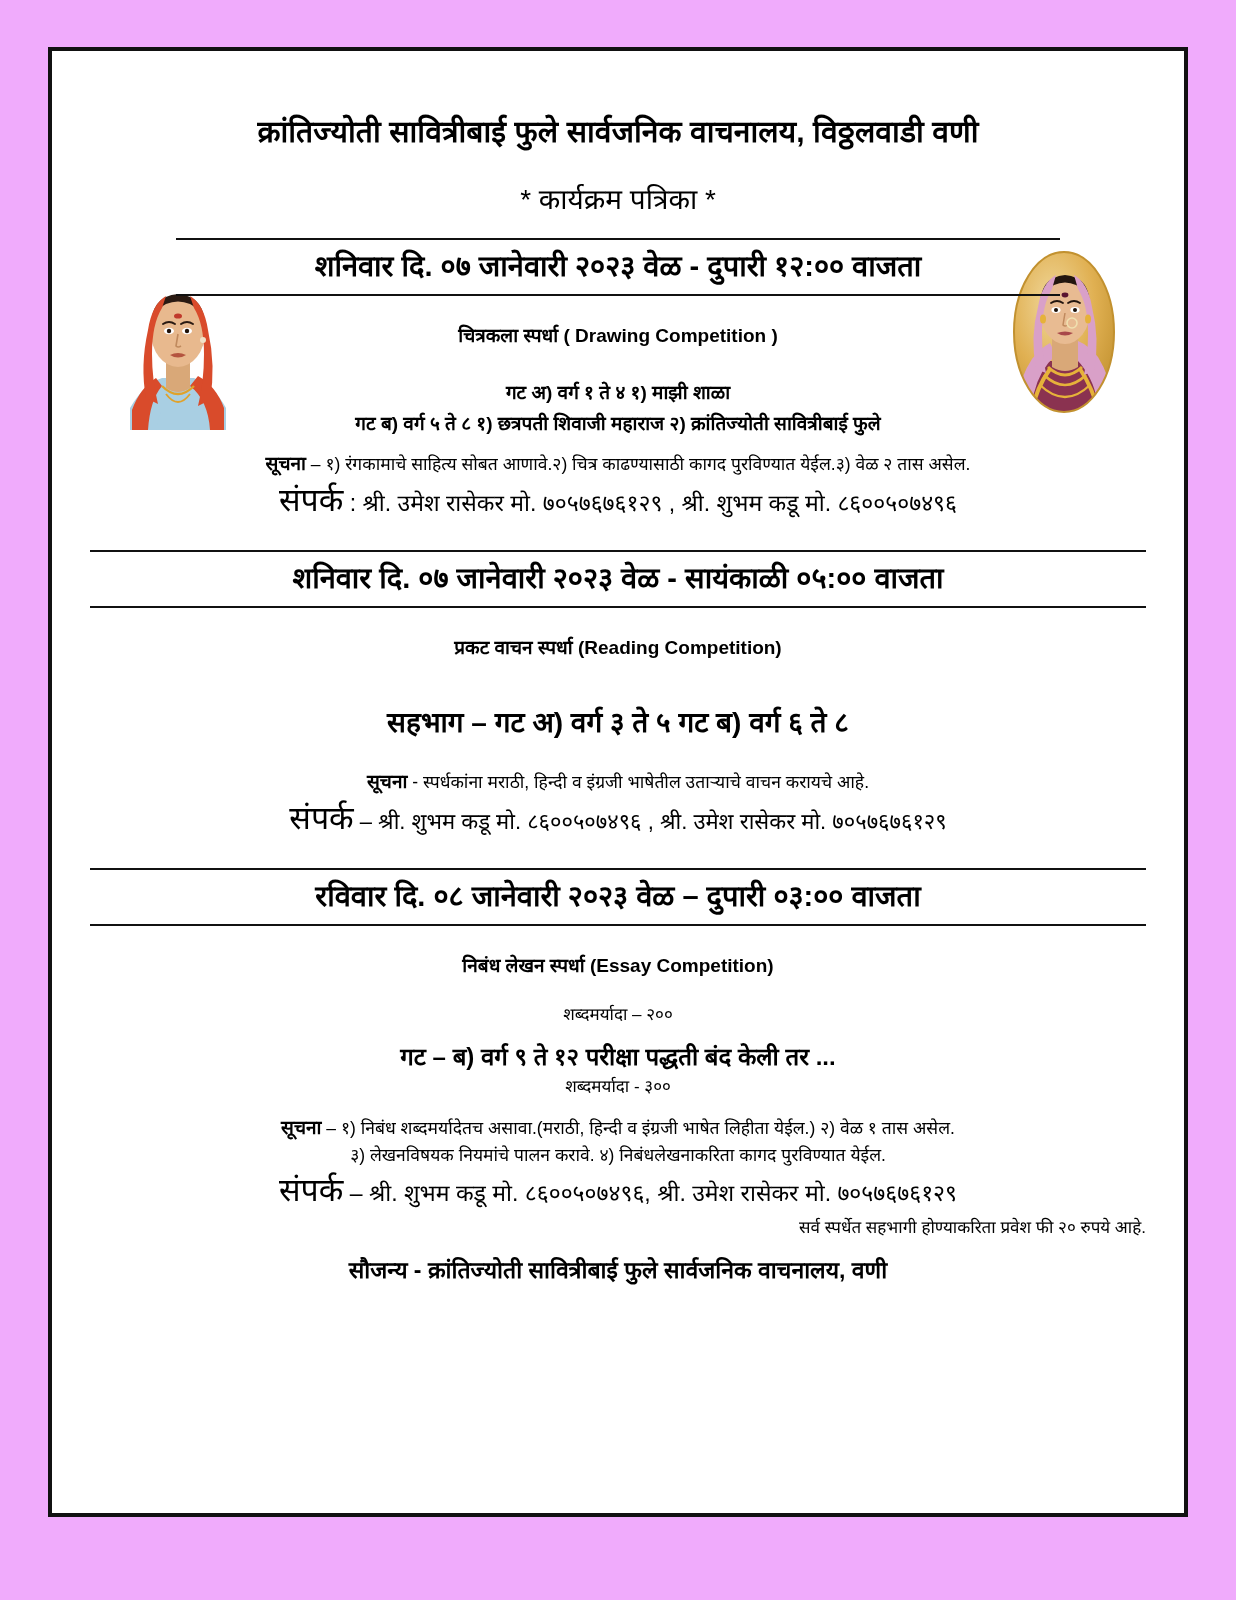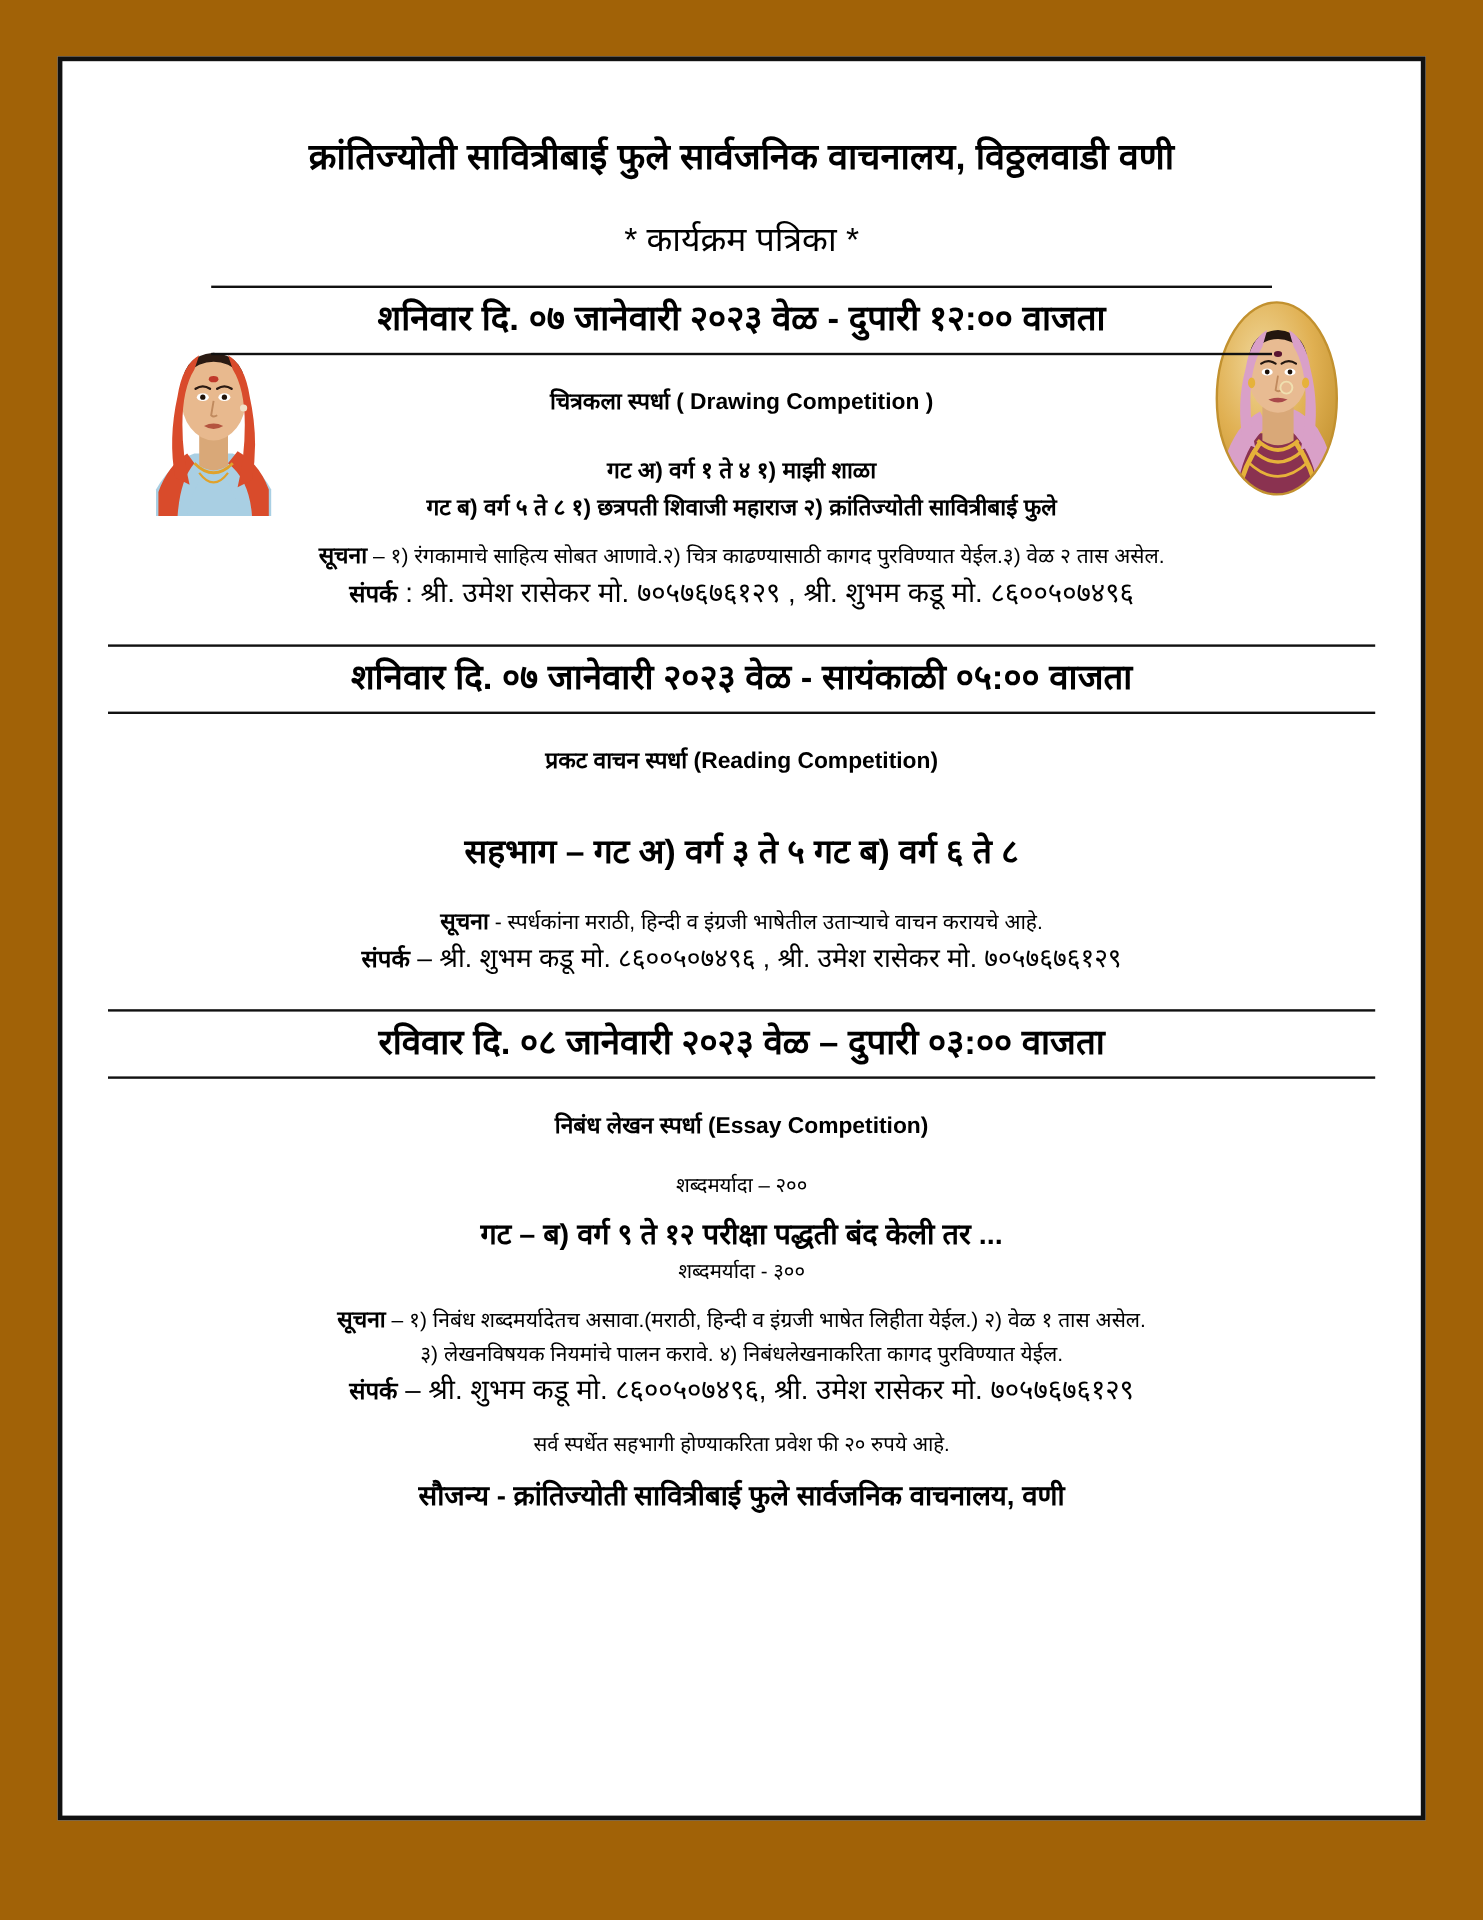--- a/index.html
+++ b/index.html
@@ -13,21 +13,21 @@
     height: 1600px;
     font-family: "Liberation Sans", "DejaVu Sans", sans-serif;
     color: #000000;
     overflow: hidden;
   }
 
   #poster {
     position: relative;
     width: 1236px;
     height: 1600px;
-    background: #a16207;
+    background: #f0abfc;
     box-sizing: border-box;
   }
 
   
   #frame {
     position: absolute;
     left: 48px;
     top: 47px;
     width: 1140px;
     height: 1470px;
@@ -120,22 +120,22 @@
     font-size: 19px;
   }
   .contact-line {
     font-size: 23px;
     line-height: 1.42;
     text-align: center;
     white-space: nowrap;
     font-weight: 500;
   }
   .contact-line .lbl {
-    font-weight: bold;
-    font-size: 20px;
+    font-weight: normal;
+    font-size: 32px;
   }
   .contact-line.small {
     font-size: 22px;
   }
 
   .participation {
     text-align: center;
     font-size: 28px;
     font-weight: bold;
     margin-top: 42px;
@@ -152,24 +152,24 @@
   .essay-group {
     text-align: center;
     font-size: 24px;
     font-weight: bold;
     line-height: 1.3;
     margin-top: 14px;
     white-space: nowrap;
   }
 
   .fee-line {
-    text-align: center;
+    text-align: right;
     font-size: 17px;
     line-height: 1.4;
-    margin-top: 18px;
+    margin-top: 2px;
   }
   .credit-line {
     text-align: center;
     font-size: 23px;
     font-weight: bold;
     line-height: 1.3;
     margin-top: 16px;
     white-space: nowrap;
   }
   .sp-gap-10 { height: 10px; }

